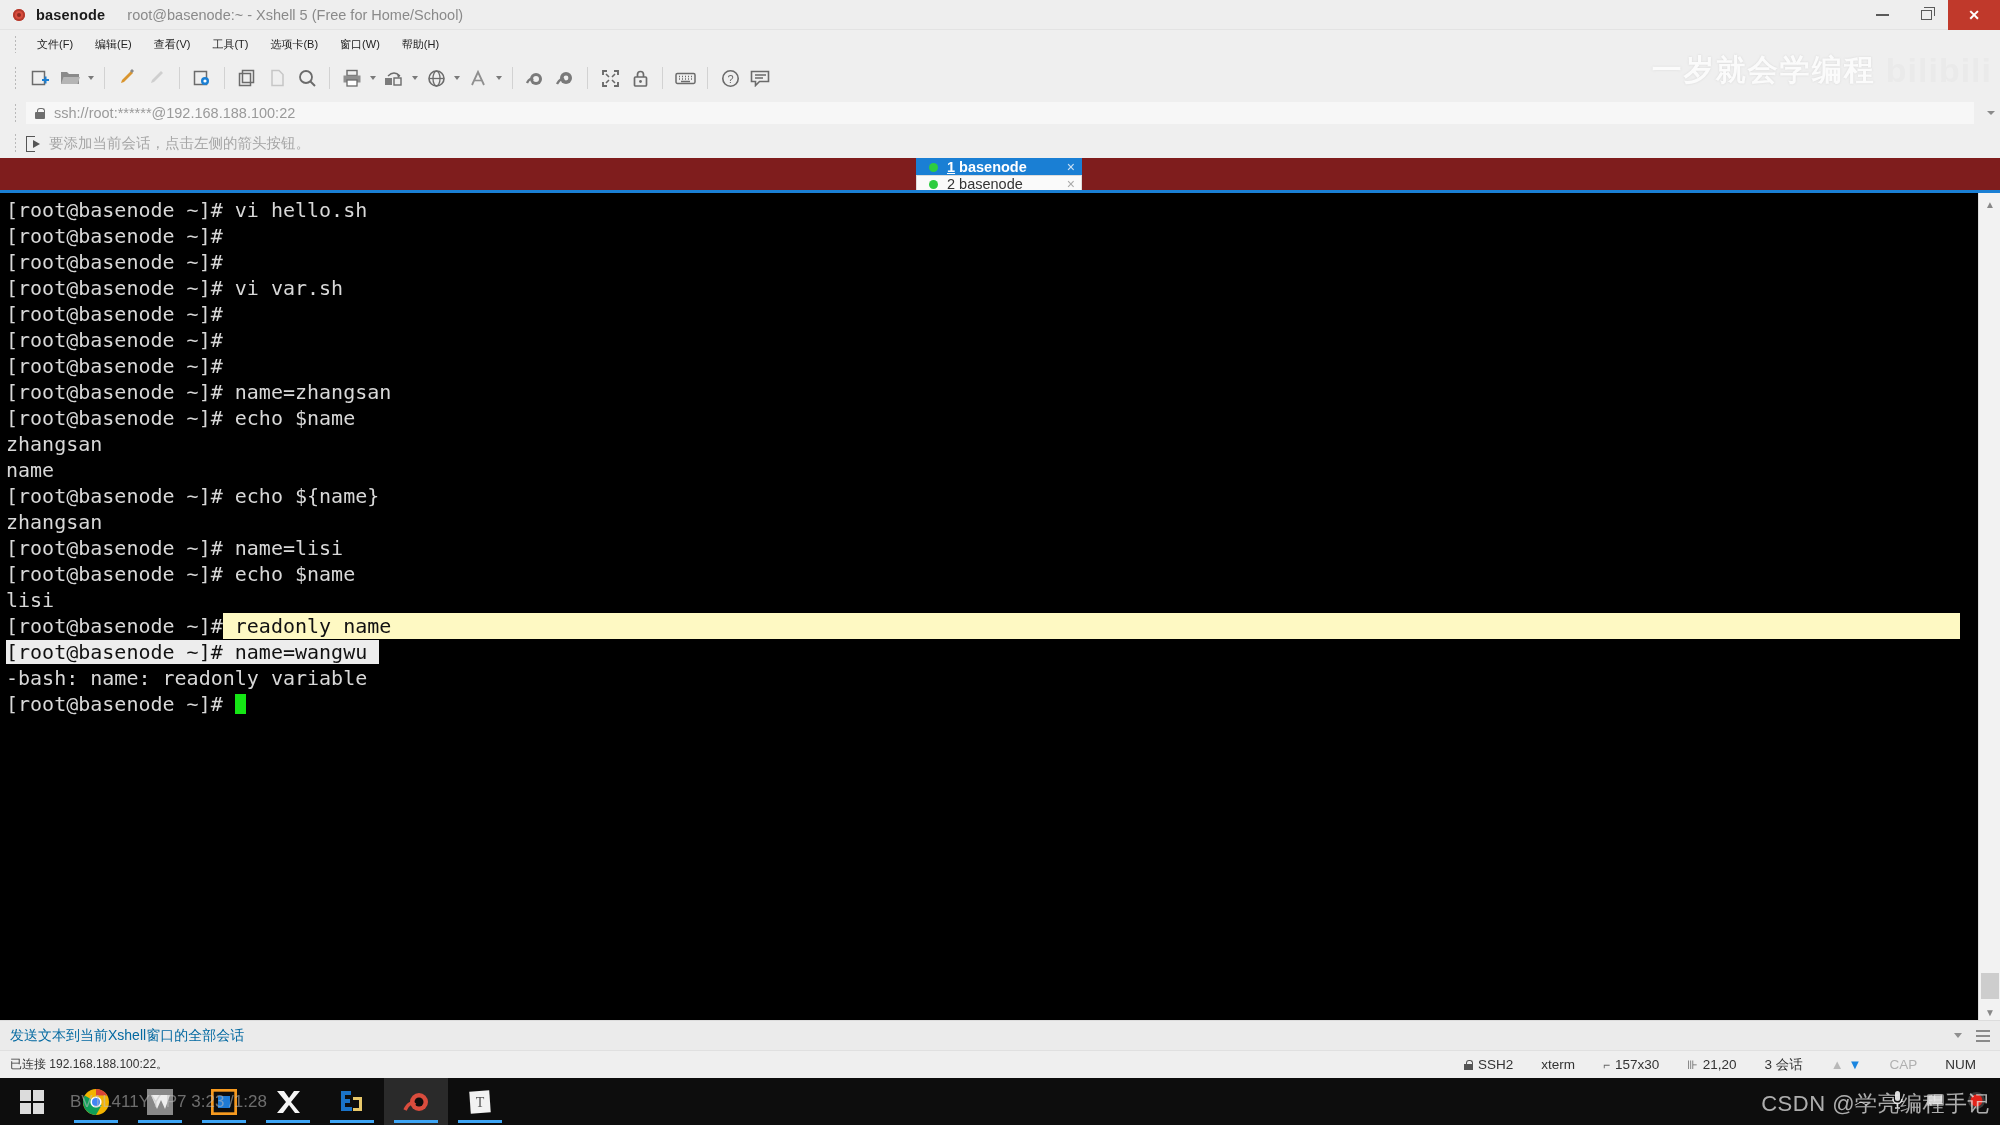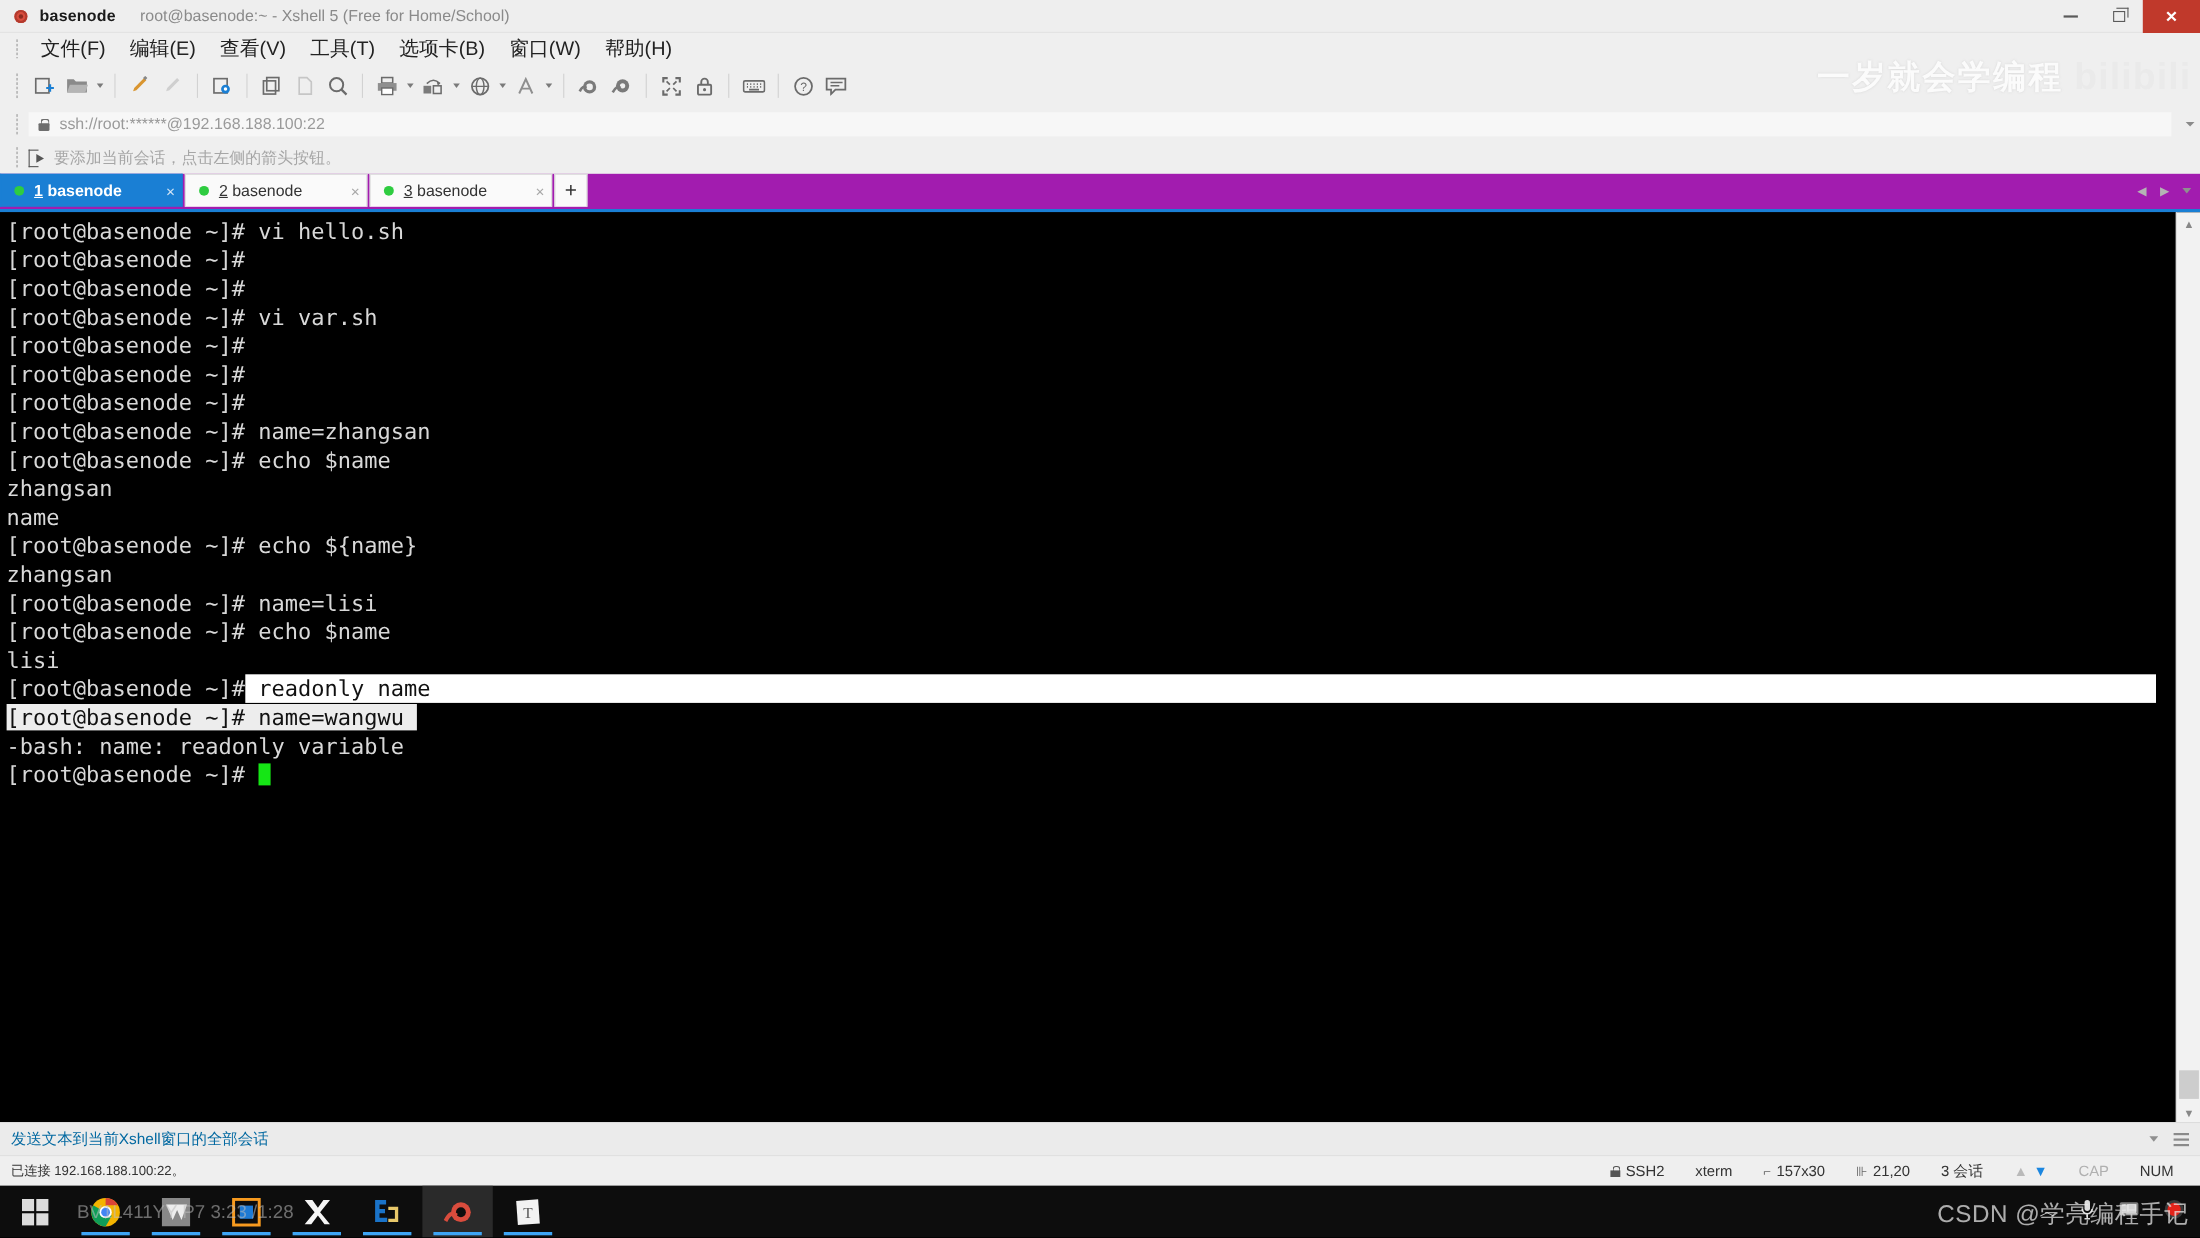--- a/index.html
+++ b/index.html
@@ -74,21 +74,21 @@
     background: #efefef; display: flex; align-items: center;
     padding-left: 14px;
   }
   .menubar .grip {
     width: 3px; height: 18px;
     background-image: radial-gradient(#b9b9b9 40%, transparent 41%);
     background-size: 3px 4px;
     margin-right: 9px;
   }
   .menu-item {
-    font-size: 18px; color: #222;
+    font-size: 11px; color: #222;
     padding: 3px 11px; white-space: nowrap;
   }
 
   
   .toolbar {
     position: absolute; left: 0; top: 58px; width: 2000px; height: 40px;
     background: #efefef; display: flex; align-items: center;
     padding-left: 14px;
   }
   .toolbar .grip {
@@ -184,21 +184,21 @@
   .hint-ic::after {
     content:""; position:absolute; left:7px; top:4px; width:0; height:0;
     border-top:4px solid transparent; border-bottom:4px solid transparent;
     border-left:7px solid #555;
   }
   .hint-text { font-size: 14.5px; color: #a6a6a6; }
 
   
   .tabbar {
     position: absolute; left: 0; top: 158px; width: 2000px; height: 32px;
-    background: #a21caf; display: flex; align-items: flex-start;
+    background: #7f1d1d; display: flex; align-items: center; flex-direction: column;
   }
   .tab {
     height: 30px; min-width: 166px;
     display: flex; align-items: center;
     background: #fafafa;
     margin-right: 2px; padding: 0 6px 0 12px;
     border: 1px solid #dcdcdc; border-bottom: none;
     position: relative;
   }
   .tab.active { background: #1a7fd4; border-color: #1a7fd4; }
@@ -569,21 +569,21 @@
       <div class="tline">[root@basenode ~]# name=zhangsan</div>
       <div class="tline">[root@basenode ~]# echo $name</div>
       <div class="tline">zhangsan</div>
       <div class="tline">name</div>
       <div class="tline">[root@basenode ~]# echo ${name}</div>
       <div class="tline">zhangsan</div>
       <div class="tline">[root@basenode ~]# name=lisi</div>
       <div class="tline">[root@basenode ~]# echo $name</div>
       <div class="tline">lisi</div>
 
-      <div class="tline" id="sel-line-a" style="background: transparent;"><span class="pre-unsel">[root@basenode ~]#</span><span class="sel-run" style="display: inline-block; min-width: 1737.64px; background: #ffffff;"> readonly name</span></div>
+      <div class="tline" id="sel-line-a" style="background: transparent;"><span class="pre-unsel">[root@basenode ~]#</span><span class="sel-run" style="display: inline-block; min-width: 1737.64px; background: #fef9c3;"> readonly name</span></div>
 
       <div class="tline" id="sel-line-b"><span class="sel-run" style="background: rgb(237, 237, 237);">[root@basenode ~]# name=wangwu </span></div>
 
       <div class="tline">-bash: name: readonly variable</div>
       <div class="tline" id="cur-line"><span>[root@basenode ~]# </span><span class="cursor" style="background: rgb(21, 230, 21);"></span></div>
     </div>
     <div class="term-marker"></div>
     <div class="vscroll">
       <div class="vs-btn">▲</div>
       <div class="vs-thumb"></div>

